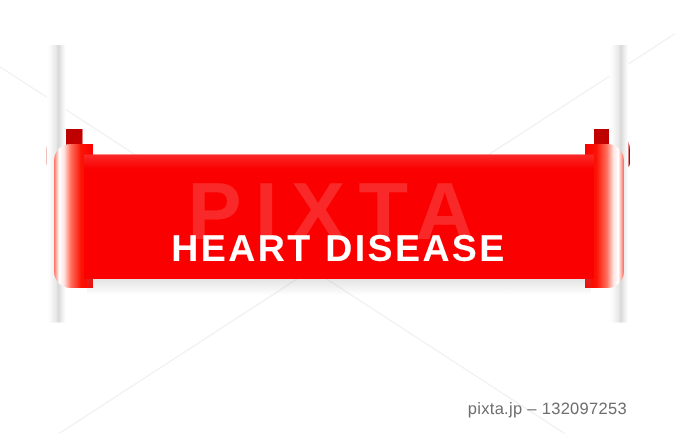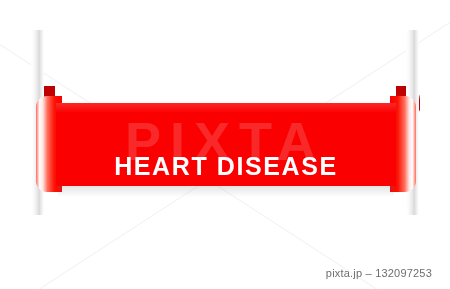--- a/index.html
+++ b/index.html
@@ -175,21 +175,21 @@
     font-weight: bold;
     font-size: 54px;
     letter-spacing: 9px;
     color: rgba(255, 255, 255, 0.16);
     white-space: nowrap;
   }
 
   
   #footer-credit {
     position: absolute;
-    right: 18px;
+    right: 32px;
     bottom: 10px;
     font-family: "Liberation Sans", sans-serif;
     font-size: 11px;
     color: #6e6e6e;
     letter-spacing: 0.2px;
     white-space: nowrap;
   }
 </style>
 </head>
 <body>

